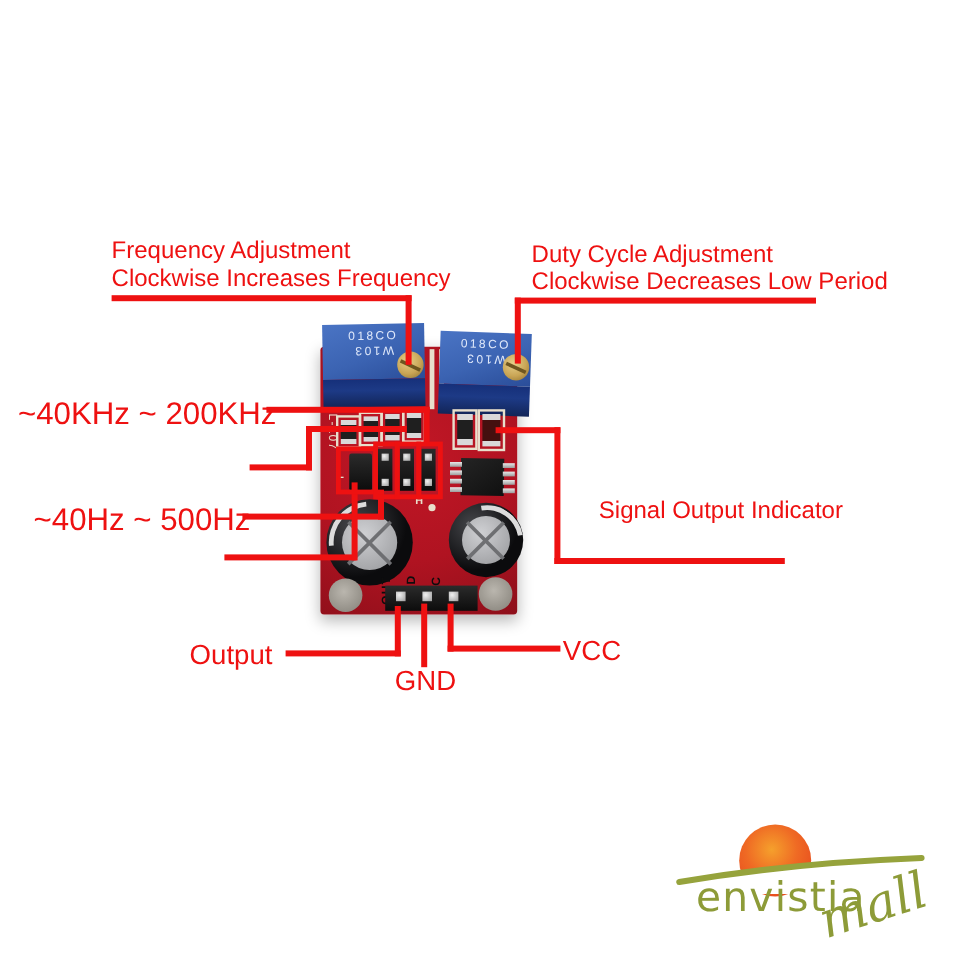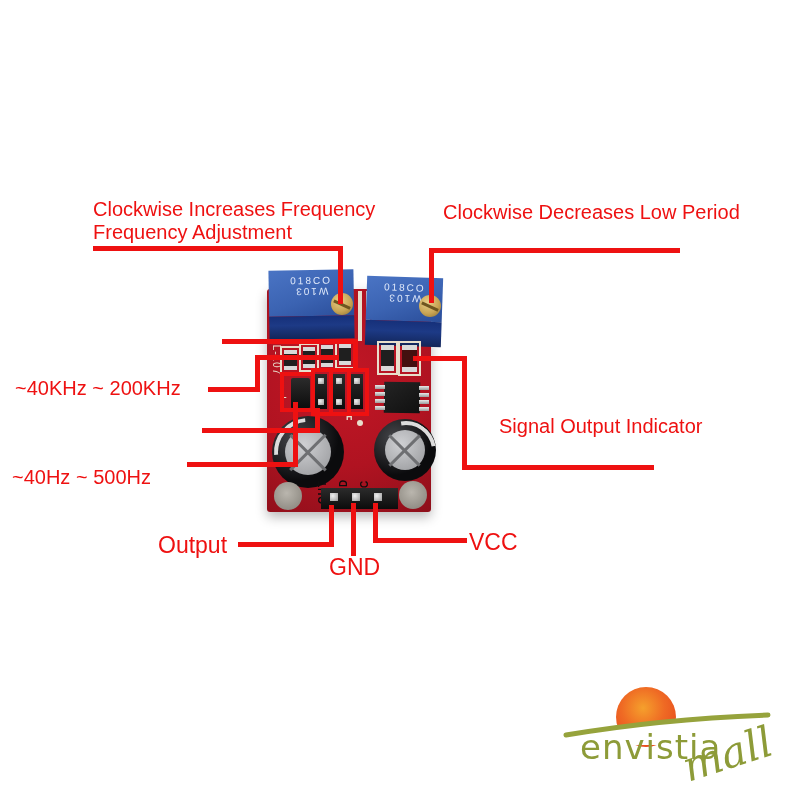--- a/index.html
+++ b/index.html
@@ -1,21 +1,21 @@
 <!DOCTYPE html>
 <html style="--c-annotation_red: #ee1111; --c-pcb_red: #b01321; --c-pot_blue_top: #3b63b2; --c-pot_blue_front: #1d3a86; --c-screw_brass: #c9a555; --c-silkscreen_cream: #e8dfcc; --c-logo_olive: #8d9b38; --c-sun_orange: #e84e1f; --c-sun_orange_light: #f5a02c;"><head>
 <meta charset="utf-8">
 <style>
   html,body{margin:0;padding:0;background:#fff;}
   #stage{position:relative;width:800px;height:800px;background:#fff;overflow:hidden;
          font-family:"Liberation Sans","DejaVu Sans",sans-serif;}
   .abs{position:absolute;}
   
   .ann{color:var(--c-annotation_red,#ee1111);line-height:23px;font-size:20px;white-space:nowrap;}
-  .rangetxt{color:var(--c-annotation_red,#ee1111);font-size:20px;white-space:nowrap;margin-top:48px;}
+  .rangetxt{color:var(--c-annotation_red,#ee1111);font-size:26px;white-space:nowrap;}
   .biglbl{color:var(--c-annotation_red,#ee1111);font-size:23px;white-space:nowrap;}
   .rl{position:absolute;background:var(--c-annotation_red,#ee1111);}
   .rbox{position:absolute;border:4px solid var(--c-annotation_red,#ee1111);background:transparent;}
   
   .pcb{background:radial-gradient(circle at 45% 40%, #c21726 0%, var(--c-pcb_red,#b01321) 55%, #8d0f1a 100%);
        border-radius:3px;box-shadow:0 5px 12px rgba(0,0,0,.28);}
   .pot-top{background:linear-gradient(160deg,#4a74c4 0%,var(--c-pot_blue_top,#3b63b2) 55%,#2a4d99 100%);
            color:#dfe8fa;text-align:center;}
   .pot-top .m1{font-size:10px;letter-spacing:2px;padding-top:5px;}
   .pot-top .m2{font-size:10px;letter-spacing:2px;transform:rotate(180deg);}
@@ -175,29 +175,30 @@
   <div class="rl" style="left:351px;top:503px;width:5px;height:53px;"></div>
   <div class="rl" style="left:373px;top:503px;width:5px;height:40px;"></div>
   <div class="rl" style="left:373px;top:538px;width:94px;height:5px;"></div>
 
   <div class="rbox" style="left:280px;top:372px;width:27px;height:32px;"></div>
   <div class="rbox" style="left:311px;top:368px;width:14px;height:40px;"></div>
   <div class="rbox" style="left:329px;top:368px;width:14px;height:40px;"></div>
   <div class="rbox" style="left:347px;top:368px;width:14px;height:40px;"></div>
 
   <div class="abs ann" style="left:93px;top:198px;">
+    <div>Frequency Adjustment</div>
     <div>Clockwise Increases Frequency</div>
-    <div>Frequency Adjustment</div>
   </div>
   <div class="abs ann" style="left:443px;top:201px;">
+    <div>Duty Cycle Adjustment</div>
     <div>Clockwise Decreases Low Period</div>
   </div>
 
   <div class="abs rangetxt" style="left:15px;top:329px;">~40KHz ~ 200KHz</div>
-  <div class="abs rangetxt" style="left:12px;top:418px;">~40Hz ~ 500Hz</div>
+  <div class="abs rangetxt" style="left:28px;top:418px;">~40Hz ~ 500Hz</div>
 
   <div class="abs ann" style="left:499px;top:415px;">
     <div>Signal Output Indicator</div>
   </div>
 
   <div class="abs biglbl" style="left:158px;top:532px;">Output</div>
   <div class="abs biglbl" style="left:329px;top:554px;">GND</div>
   <div class="abs biglbl" style="left:469px;top:529px;">VCC</div>
 
   <svg class="abs" style="left:560px;top:683px;" width="215" height="100" viewBox="0 0 215 100">

